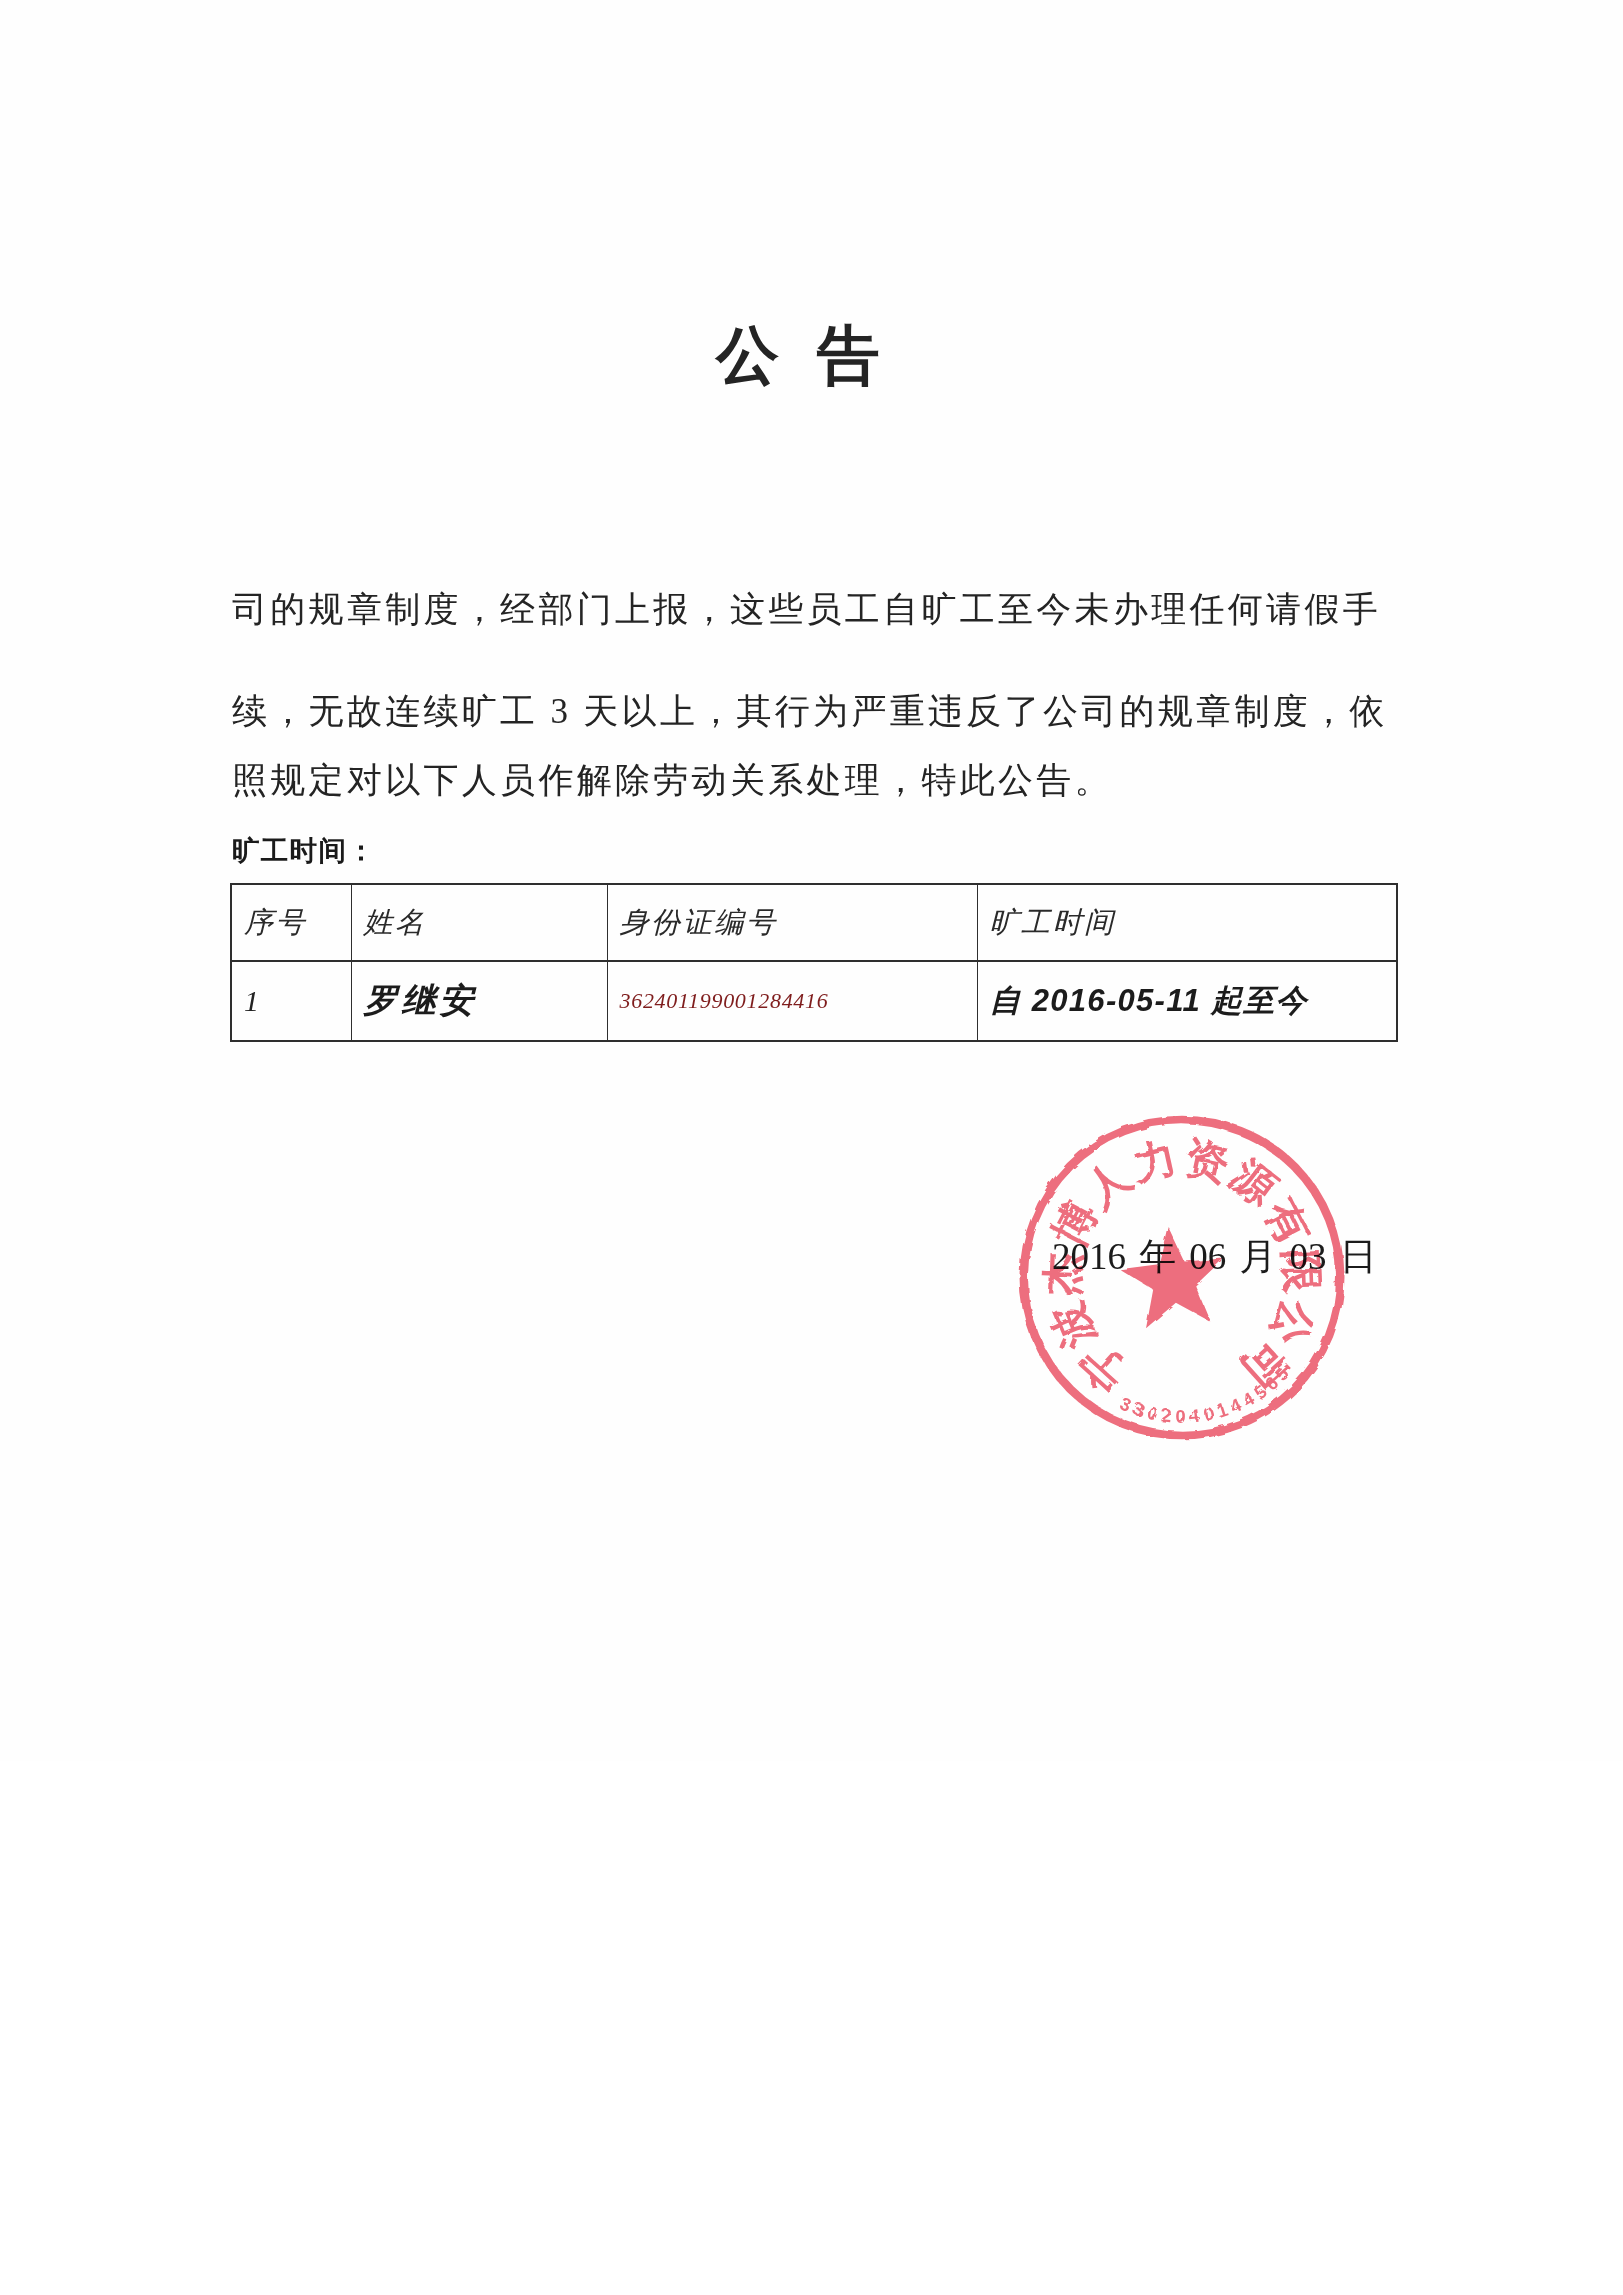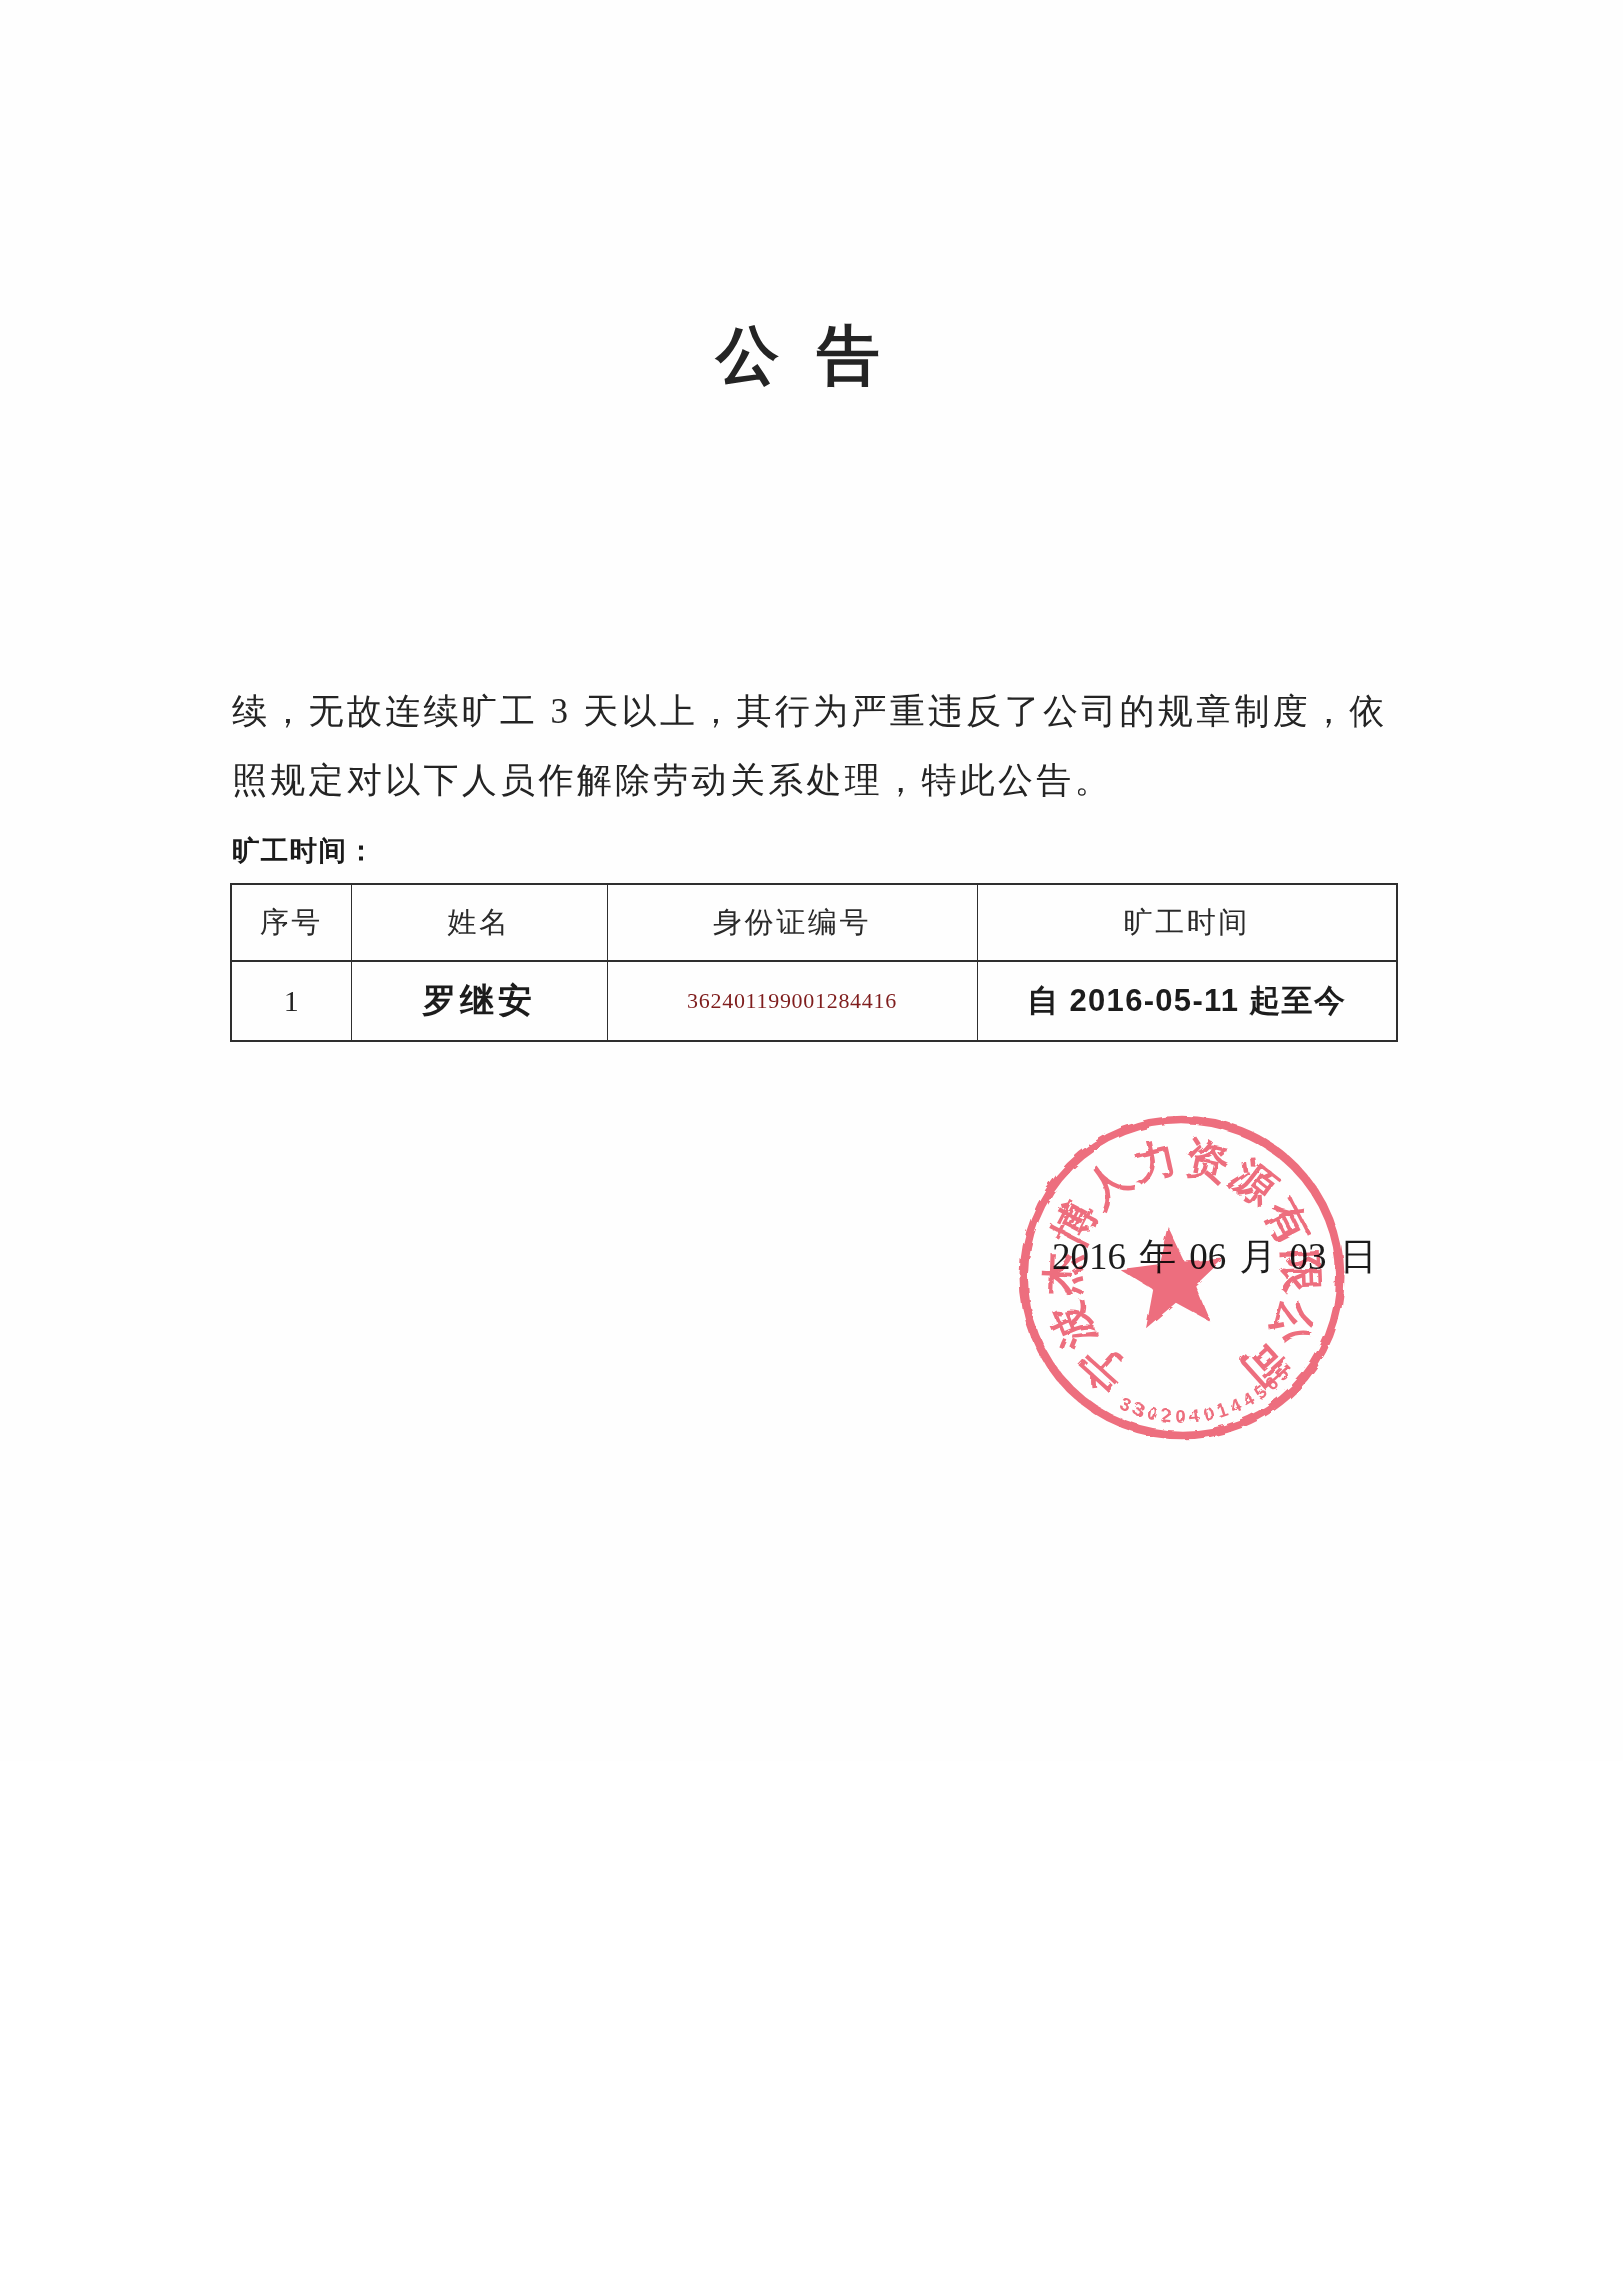--- a/index.html
+++ b/index.html
@@ -61,23 +61,24 @@
     top: 883px;
   }
   table.roster {
     border-collapse: collapse;
     table-layout: fixed;
     width: 1166px;
     border: 2.6px solid #2e2e2e;
   }
   table.roster th, table.roster td {
     border: 1.3px solid #2e2e2e;
-    text-align: center;
+    text-align: left;
     vertical-align: middle;
-    padding: 0;
+    padding: 12px;
+    font-style: italic;
   }
   table.roster thead tr { height: 77px; }
   table.roster tbody tr { height: 80px; }
   table.roster thead th {
     font-weight: 400;
     font-size: 29px;
     letter-spacing: 2.6px;
     color: #2a2a2a;
     border-bottom-width: 2.6px;
   }
@@ -155,20 +156,21 @@
     margin-left: 27px;
   }
 </style>
 </head>
 <body>
 
 <div class="page">
 
   <div class="doc-title">公 告</div>
 
+  <div class="para-line" style="top:586px">司的规章制度，经部门上报，这些员工自旷工至今未办理任何请假手</div>
   <div class="para-line" style="top:688px">续，无故连续旷工 3 天以上，其行为严重违反了公司的规章制度，依</div>
   <div class="para-line" style="top:757px">照规定对以下人员作解除劳动关系处理，特此公告。</div>
 
   <div class="list-label">旷工时间：</div>
 
   <div class="table-wrap">
     <table class="roster">
       <colgroup>
         <col style="width:120px">
         <col style="width:256px">

